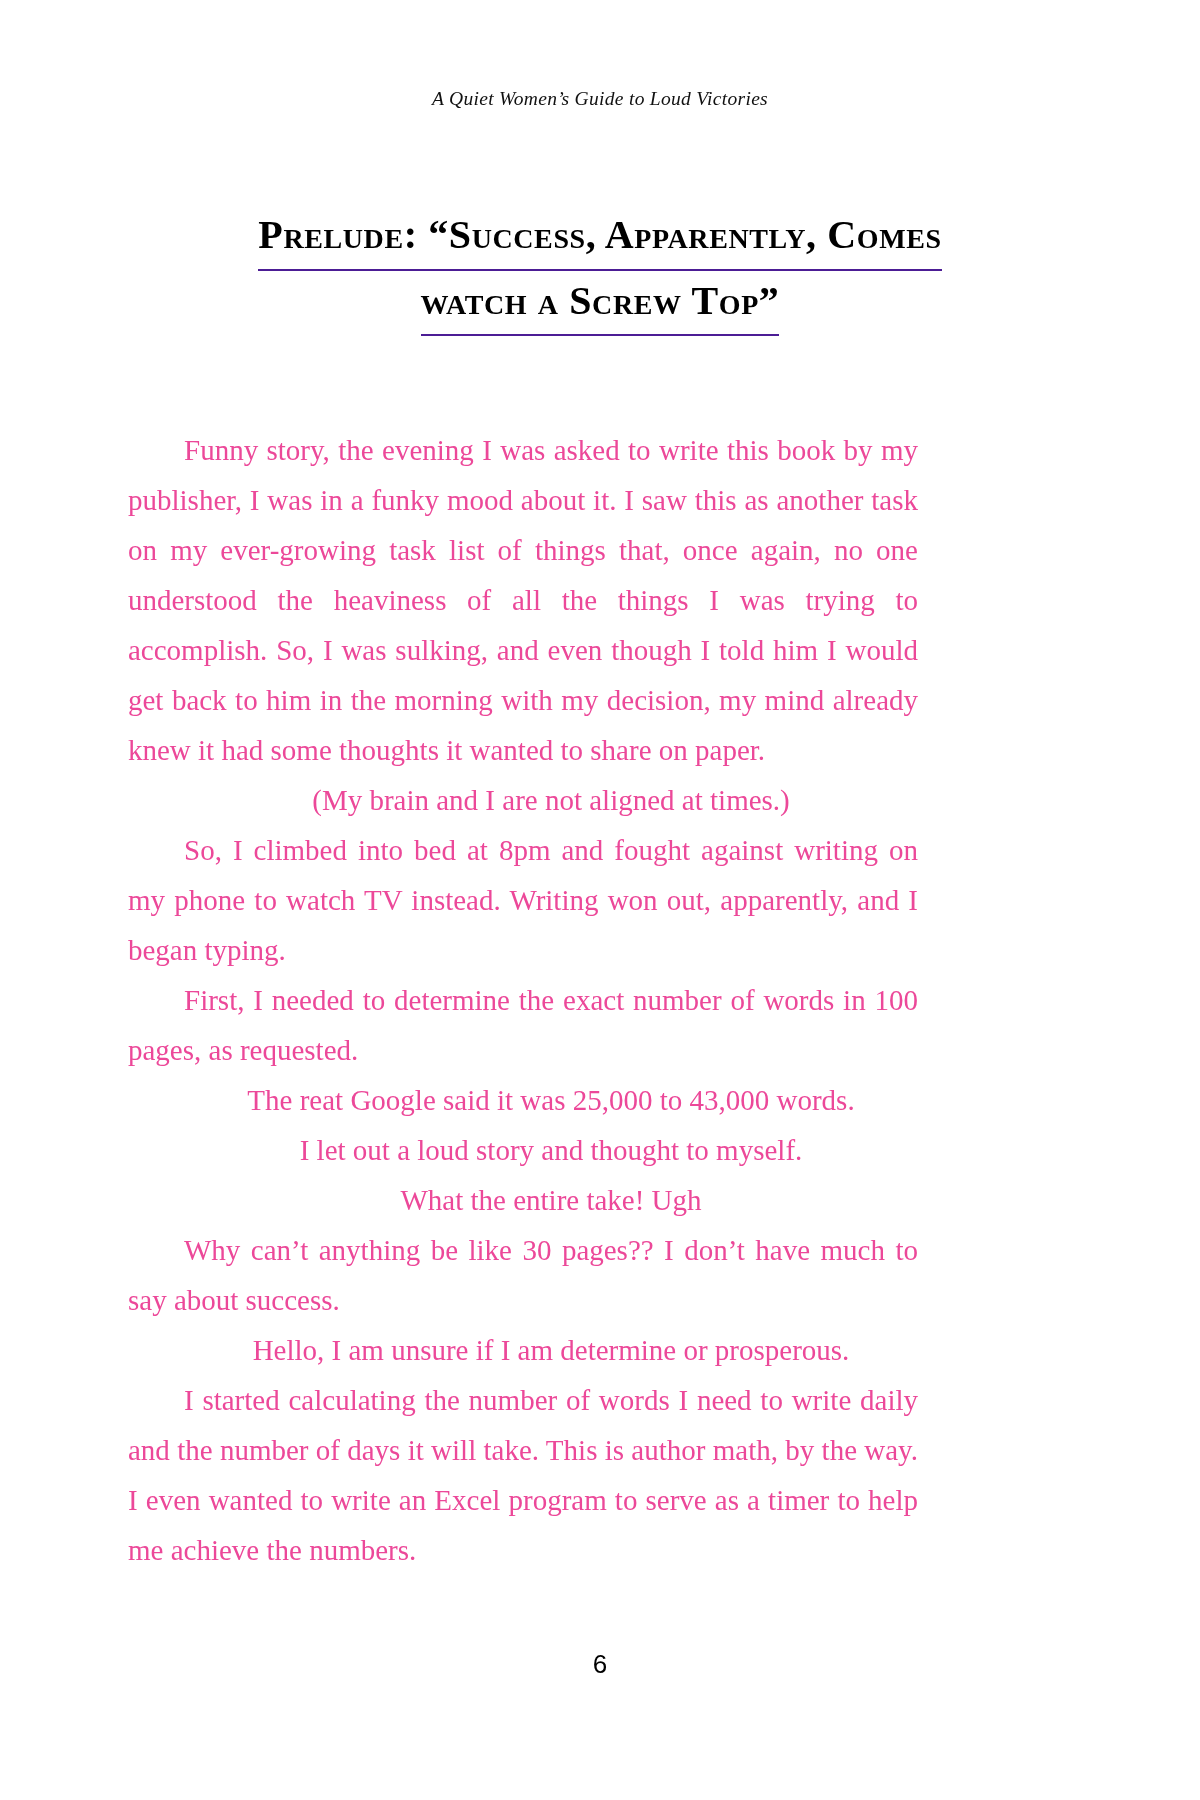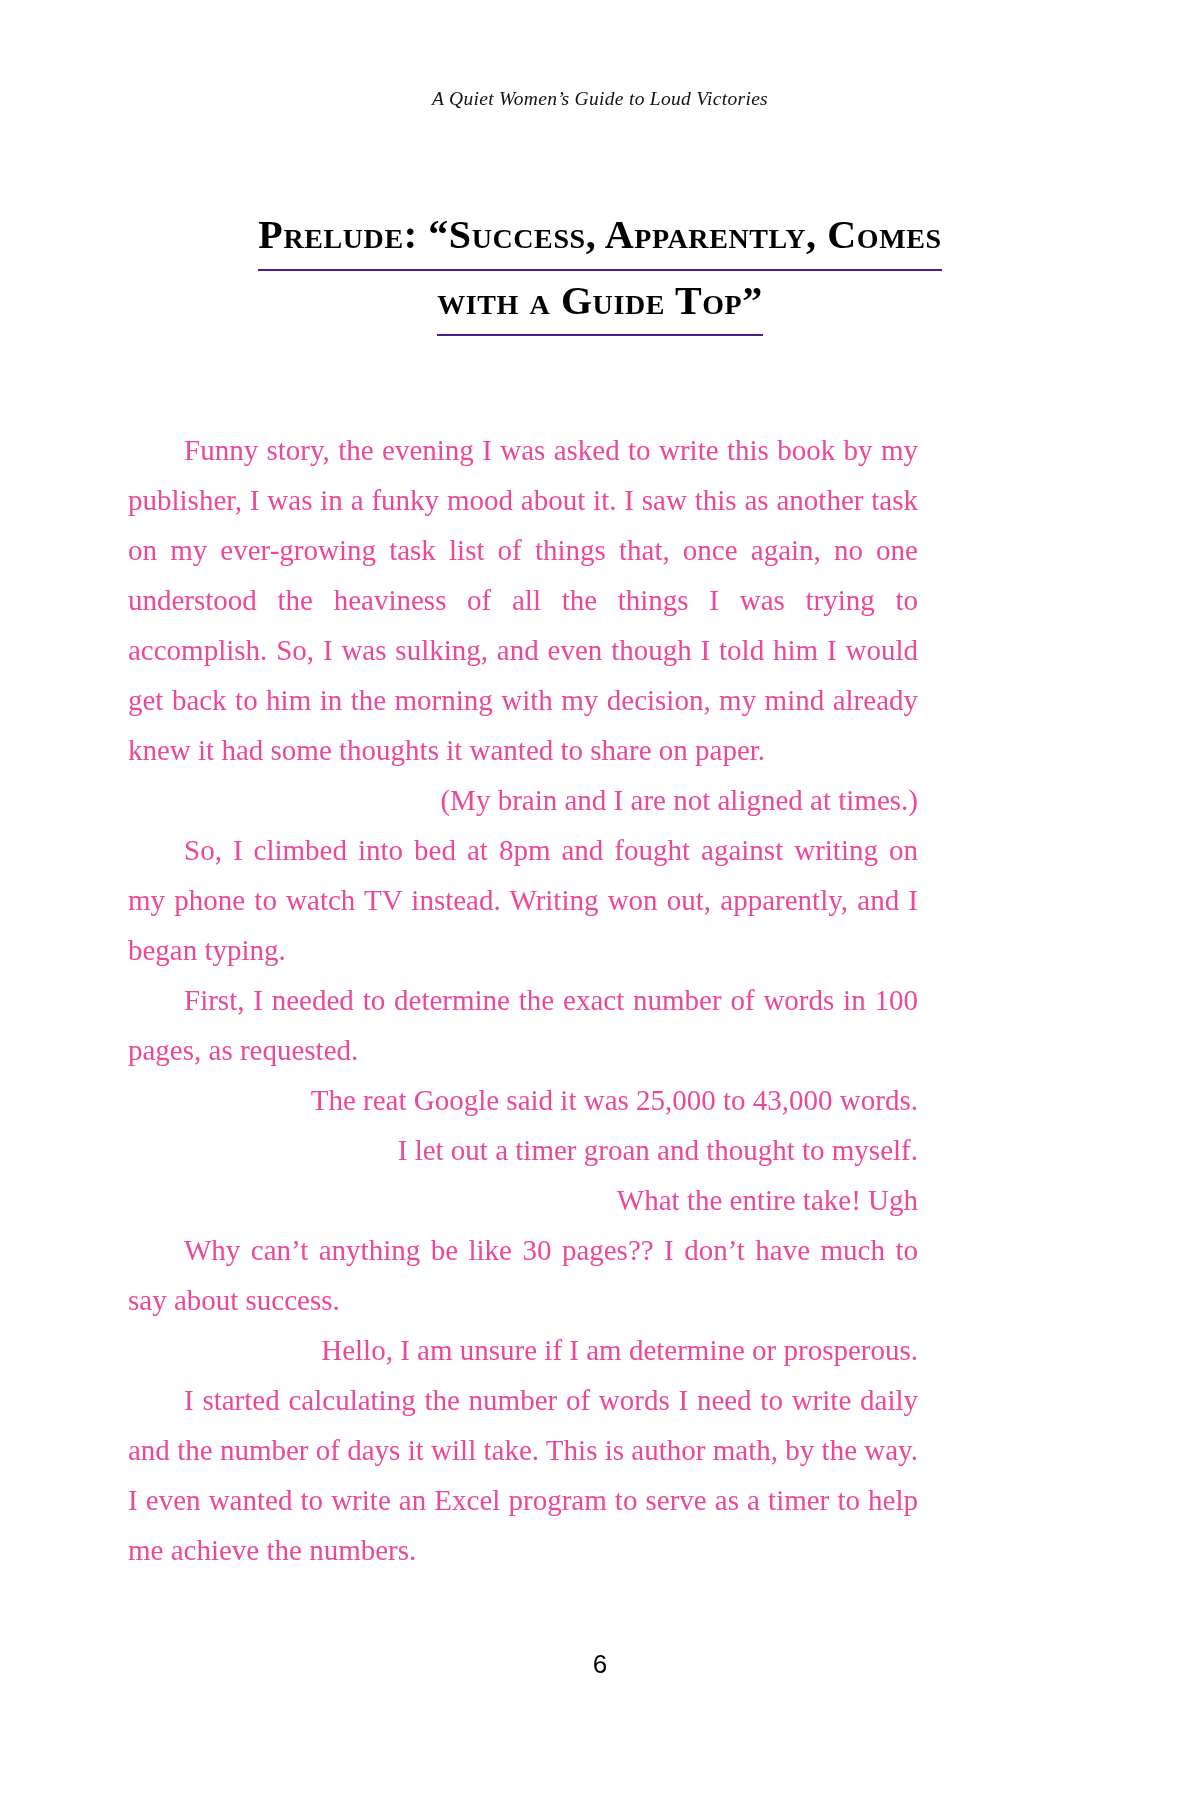--- a/index.html
+++ b/index.html
@@ -82,21 +82,21 @@
     font-family: "Liberation Serif", "DejaVu Serif", serif;
     hyphens: none;
   }
 
   .para:last-child {
     text-align: justify;
   }
 
   
   .para.short {
-    text-align: right;
+    text-align: center;
   }
 
   
   .folio {
     position: absolute;
     bottom: 120px;
     left: 0;
     right: 0;
     text-align: center;
     font-size: 26px;
@@ -106,30 +106,30 @@
 </style>
 </head>
 <body>
 
 <div class="page">
 
   <div class="running-head">A Quiet Women’s Guide to Loud Victories</div>
 
   <h1 class="chapter-title">
     <span class="tline"><span>Prelude: “Success, Apparently, Comes</span></span>
-    <span class="tline"><span>with a Guide Top”</span></span>
+    <span class="tline"><span>watch a Screw Top”</span></span>
   </h1>
 
   <div class="body-block">
     <p class="para">Funny story, the evening I was asked to write this book by my publisher, I was in a funky mood about it. I saw this as another task on my ever-growing task list of things that, once again, no one understood the heaviness of all the things I was trying to accomplish. So, I was sulking, and even though I told him I would get back to him in the morning with my decision, my mind already knew it had some thoughts it wanted to share on paper.</p>
     <p class="para short">(My brain and I are not aligned at times.)</p>
     <p class="para">So, I climbed into bed at 8pm and fought against writing on my phone to watch TV instead. Writing won out, apparently, and I began typing.</p>
     <p class="para">First, I needed to determine the exact number of words in 100 pages, as requested.</p>
     <p class="para short">The reat Google said it was 25,000 to 43,000 words.</p>
-    <p class="para short">I let out a timer groan and thought to myself.</p>
+    <p class="para short">I let out a loud story and thought to myself.</p>
     <p class="para short">What the entire take! Ugh</p>
     <p class="para">Why can’t anything be like 30 pages?? I don’t have much to say about success.</p>
     <p class="para short">Hello, I am unsure if I am determine or prosperous.</p>
     <p class="para">I started calculating the number of words I need to write daily and the number of days it will take. This is author math, by the way. I even wanted to write an Excel program to serve as a timer to help me achieve the numbers.</p>
   </div>
 
   <div class="folio">6</div>
 
 </div>
 

